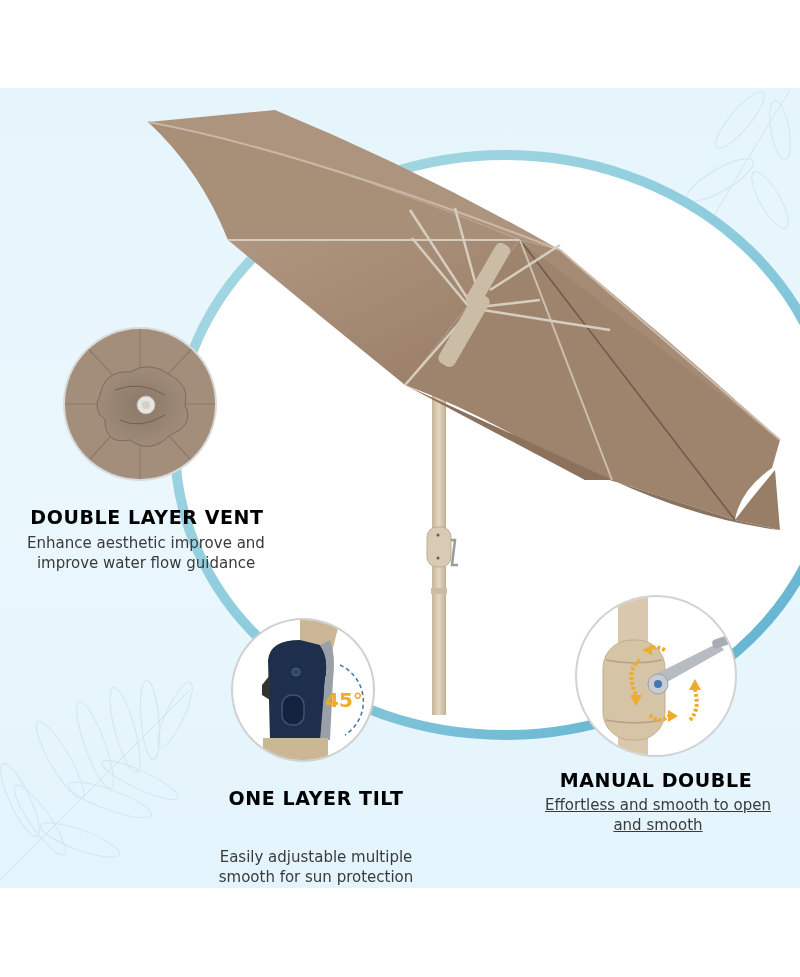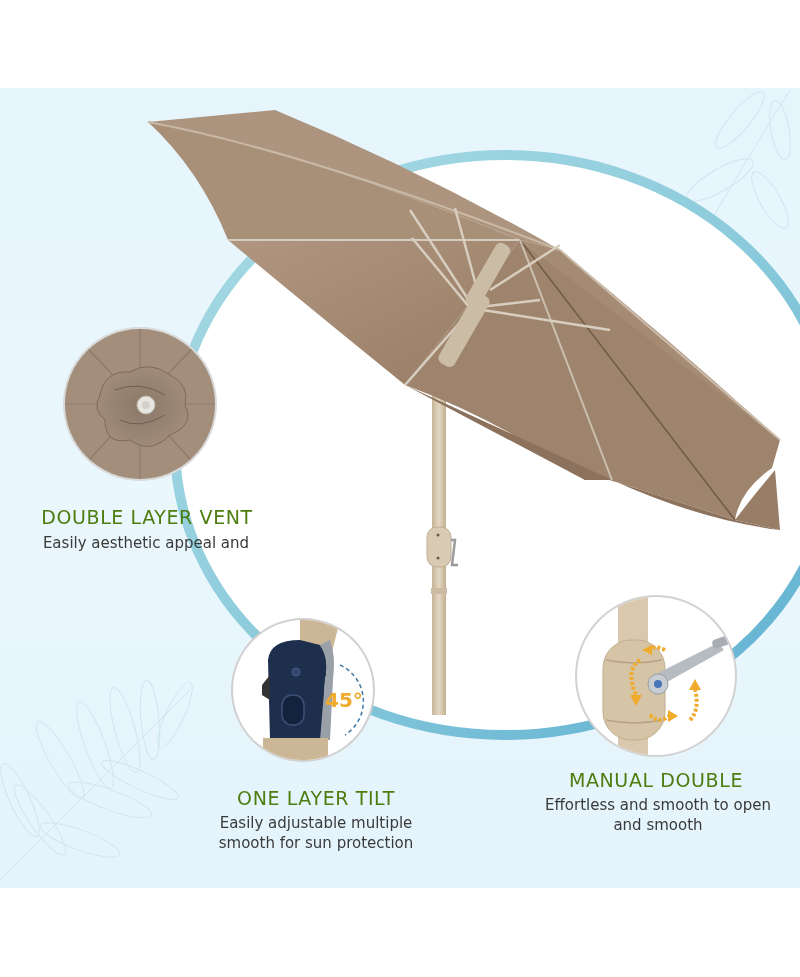--- a/index.html
+++ b/index.html
@@ -5,21 +5,21 @@
   html, body { margin: 0; padding: 0; background: #ffffff; }
   body { width: 800px; height: 977px; position: relative; overflow: hidden;
          font-family: "DejaVu Sans", "Liberation Sans", sans-serif; }
 
   .band { position: absolute; left: 0; top: 88px; width: 800px; height: 800px;
           background: linear-gradient(180deg, #e6f5fc 0%, #eaf7fd 50%, #e4f4fc 100%);
           overflow: hidden; }
 
   .scene { position: absolute; left: 0; top: 0; width: 800px; height: 977px; }
 
-  .feature-title { position: absolute; font-weight: normal; color: #4d7c0f;
+  .feature-title { position: absolute; font-weight: bold; color: #000000;
                    font-size: 19px; letter-spacing: 0.6px; text-align: center;
                    white-space: nowrap; }
   .feature-desc { position: absolute; color: #3a3a3a; font-size: 15px;
                   line-height: 20px; text-align: center; }
 </style>
 </head>
 <body>
 
 <div class="band">
 
@@ -183,26 +183,27 @@
       <polygon points="630,695 642,695 636,706" fill="#f0ab2c"></polygon>
       <polygon points="668,710 678,716 668,722" fill="#f0ab2c"></polygon>
       <polygon points="689,690 701,690 695,679" fill="#f0ab2c"></polygon>
       <polygon points="652,645 652,655 642,650" fill="#f0ab2c"></polygon>
     </g>
   </g>
 </svg>
 
 <div class="feature-title" style="left:22px; top:506px; width:250px;">DOUBLE LAYER VENT</div>
 <div class="feature-desc" style="left:12px; top:533px; width:268px;">
-  <div>Easily aesthetic appeal and</div>
+  <div>Enhance aesthetic improve and</div>
+  <div>improve water flow guidance</div>
 </div>
 
 <div class="feature-title" style="left:200px; top:787px; width:232px;">ONE LAYER TILT</div>
-<div class="feature-desc" style="left:196px; top:813px; width:240px;">
+<div class="feature-desc" style="left:196px; top:847px; width:240px;">
   <div>Easily adjustable multiple</div>
   <div>smooth for sun protection</div>
 </div>
 
 <div class="feature-title" style="left:548px; top:769px; width:216px;">MANUAL DOUBLE</div>
-<div class="feature-desc" style="left:530px; top:795px; width:256px;">
+<div class="feature-desc" style="left:530px; top:795px; width:256px;text-decoration:underline;">
   <div>Effortless and smooth to open</div>
   <div>and smooth</div>
 </div>
 
 </body></html>

